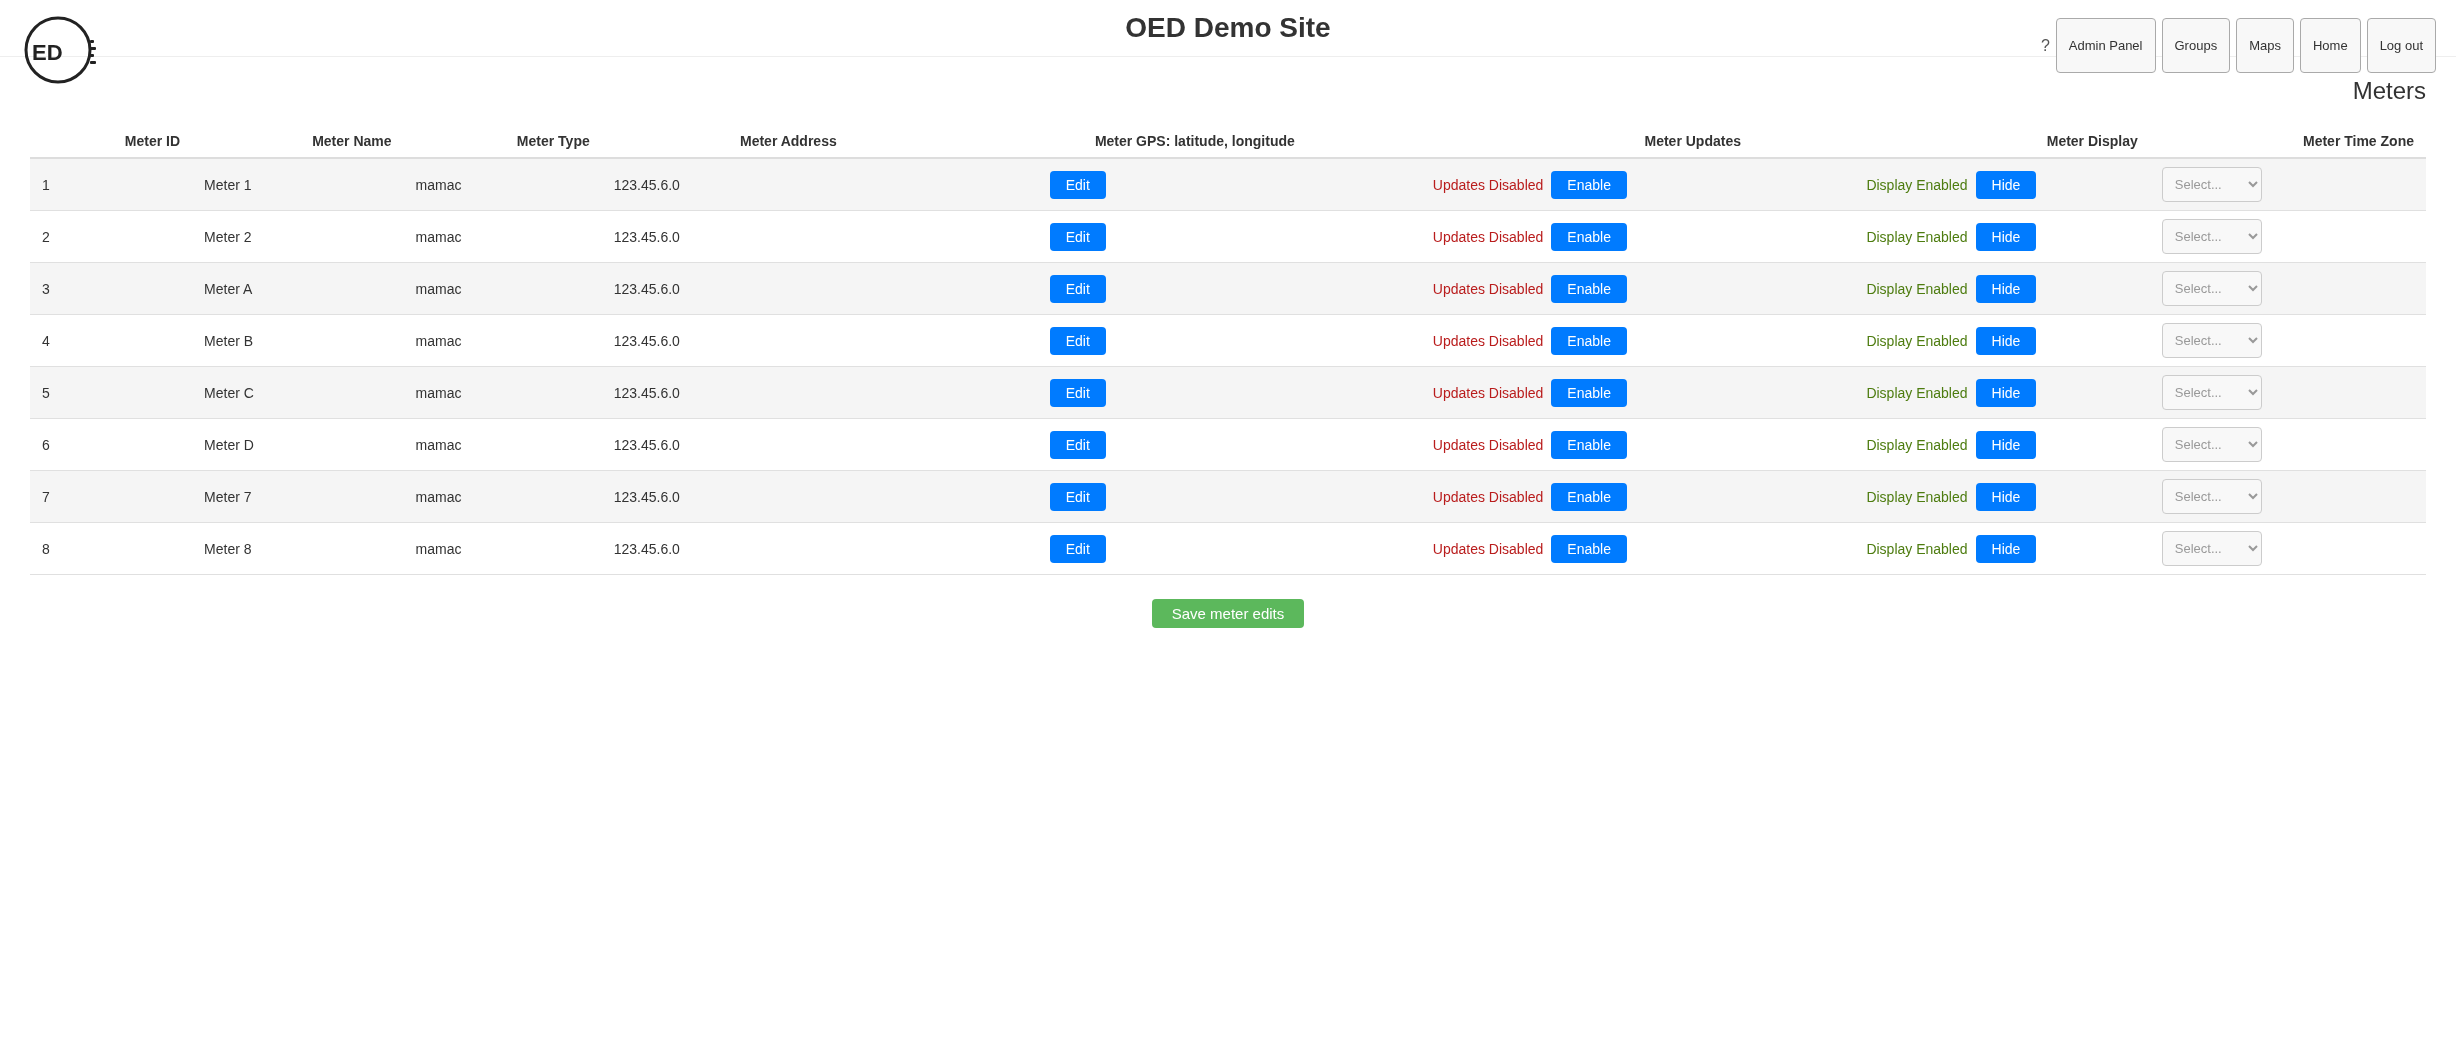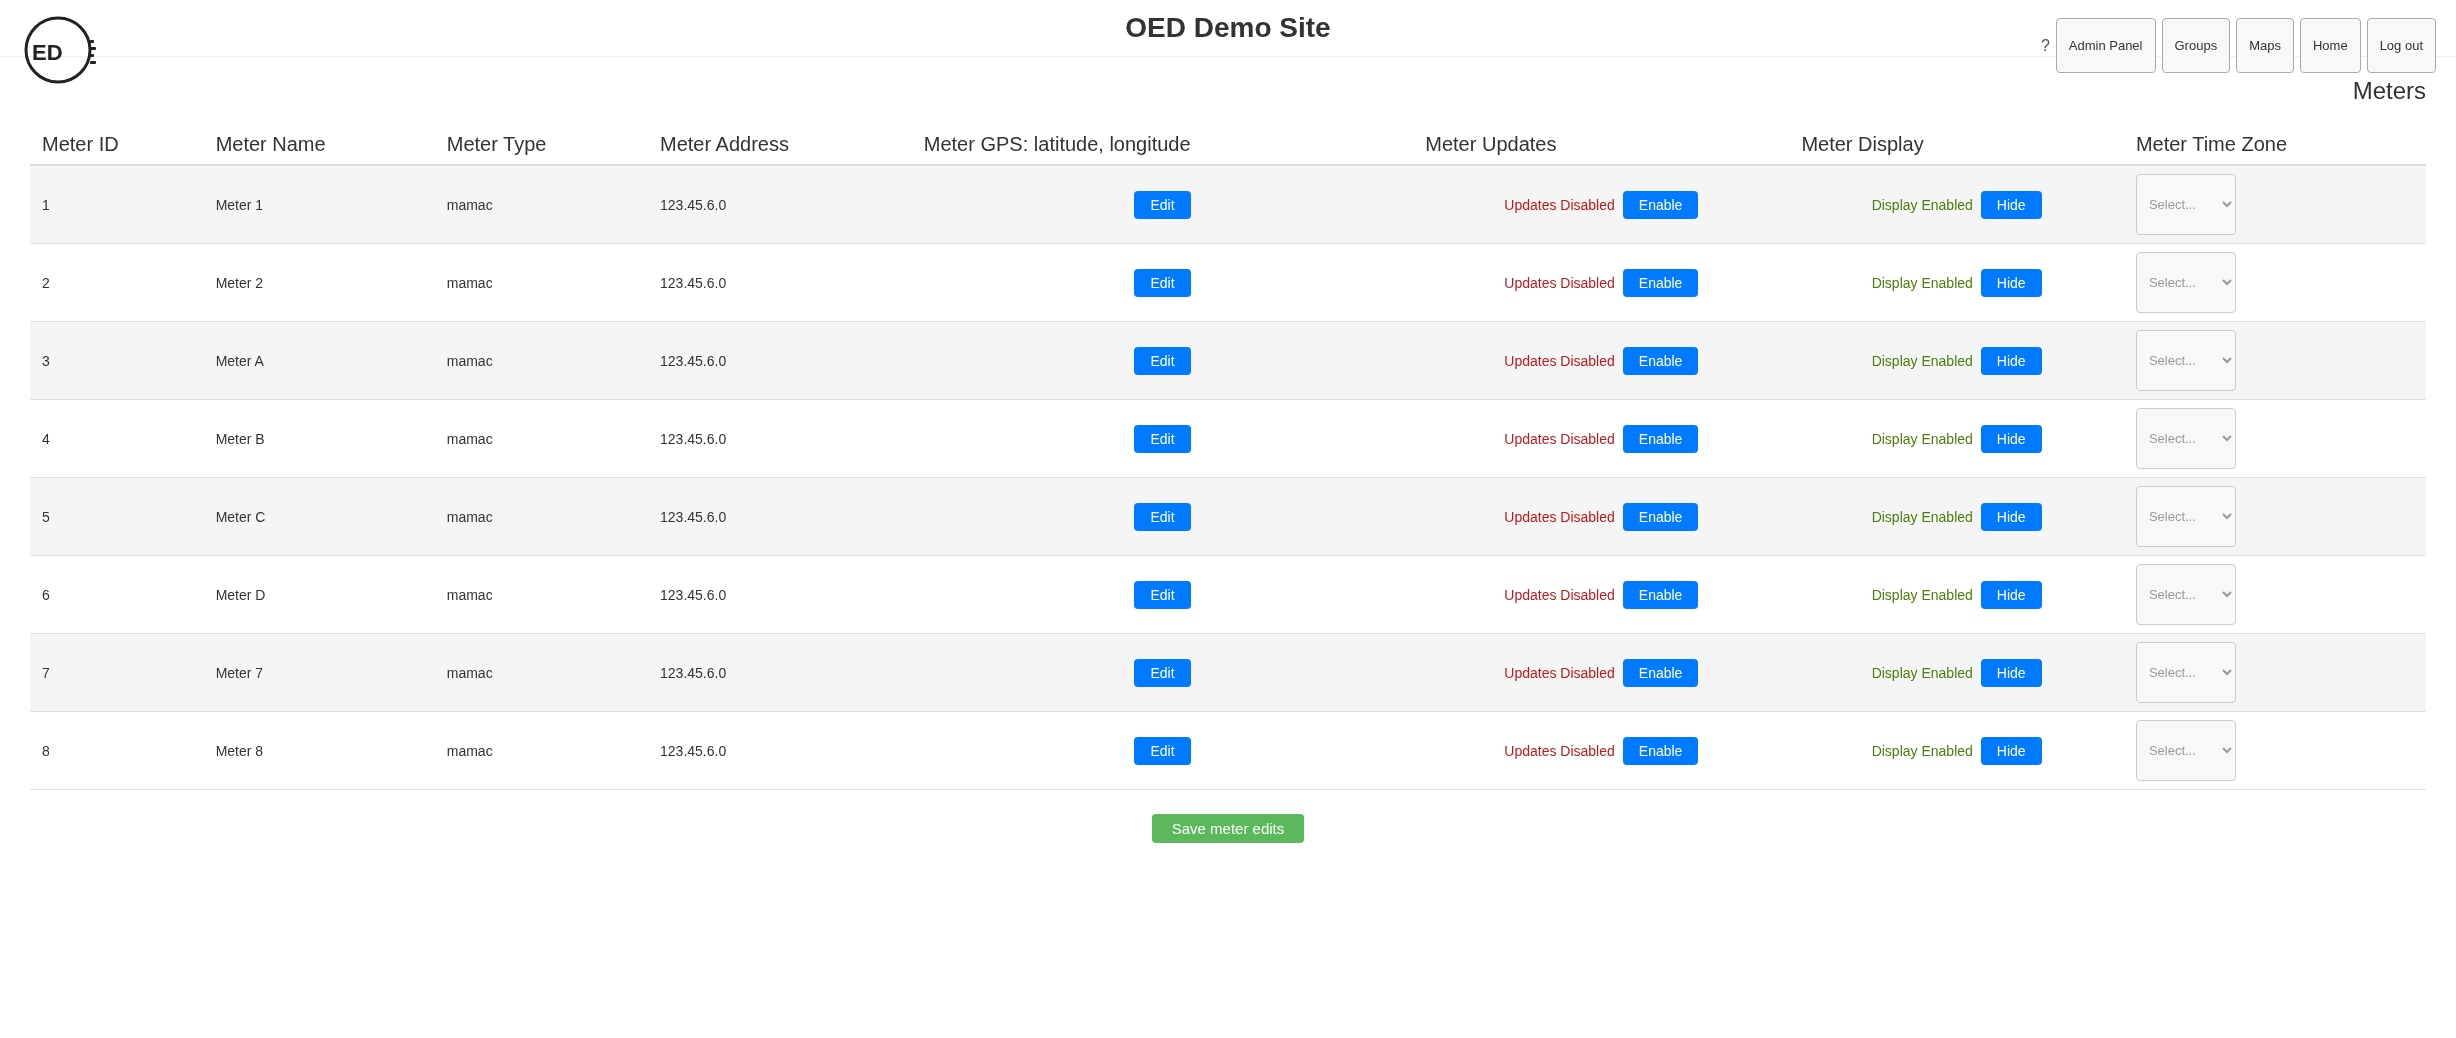--- a/index.html
+++ b/index.html
@@ -58,24 +58,24 @@
       font-weight: normal;
       margin-bottom: 20px;
     }
 
     
     .meters-table {
       width: 100%;
       border-collapse: collapse;
     }
     .meters-table th {
-      text-align: left;
+      text-align: right;
       padding: 8px 12px;
-      font-weight: normal;
-      font-size: 20px;
+      font-weight: bold;
+      font-size: 14px;
       border-bottom: 2px solid #ddd;
       white-space: nowrap;
     }
     .meters-table td {
       padding: 8px 12px;
       vertical-align: middle;
     }
     .meters-table tr:nth-child(odd) td {
       background: #f5f5f5;
     }
@@ -99,21 +99,21 @@
     .btn-enable { background: #007bff; }
     .btn-hide { background: #007bff; }
     .btn-save { background: #5cb85c; padding: 6px 20px; font-size: 15px; }
 
     .status-disabled { color: #b91c1c; font-weight: normal; }
     .status-enabled { color: #4d7c0f; font-weight: normal; }
 
     .gps-cell { text-align: center; }
 
     .tz-select {
-      padding: 21px 8px;
+      padding: 8px 8px;
       border: 1px solid #ccc;
       border-radius: 4px;
       background: #f8f8f8;
       font-size: 13px;
       color: #999;
       min-width: 100px;
       cursor: pointer;
     }
 
     .row-actions {

